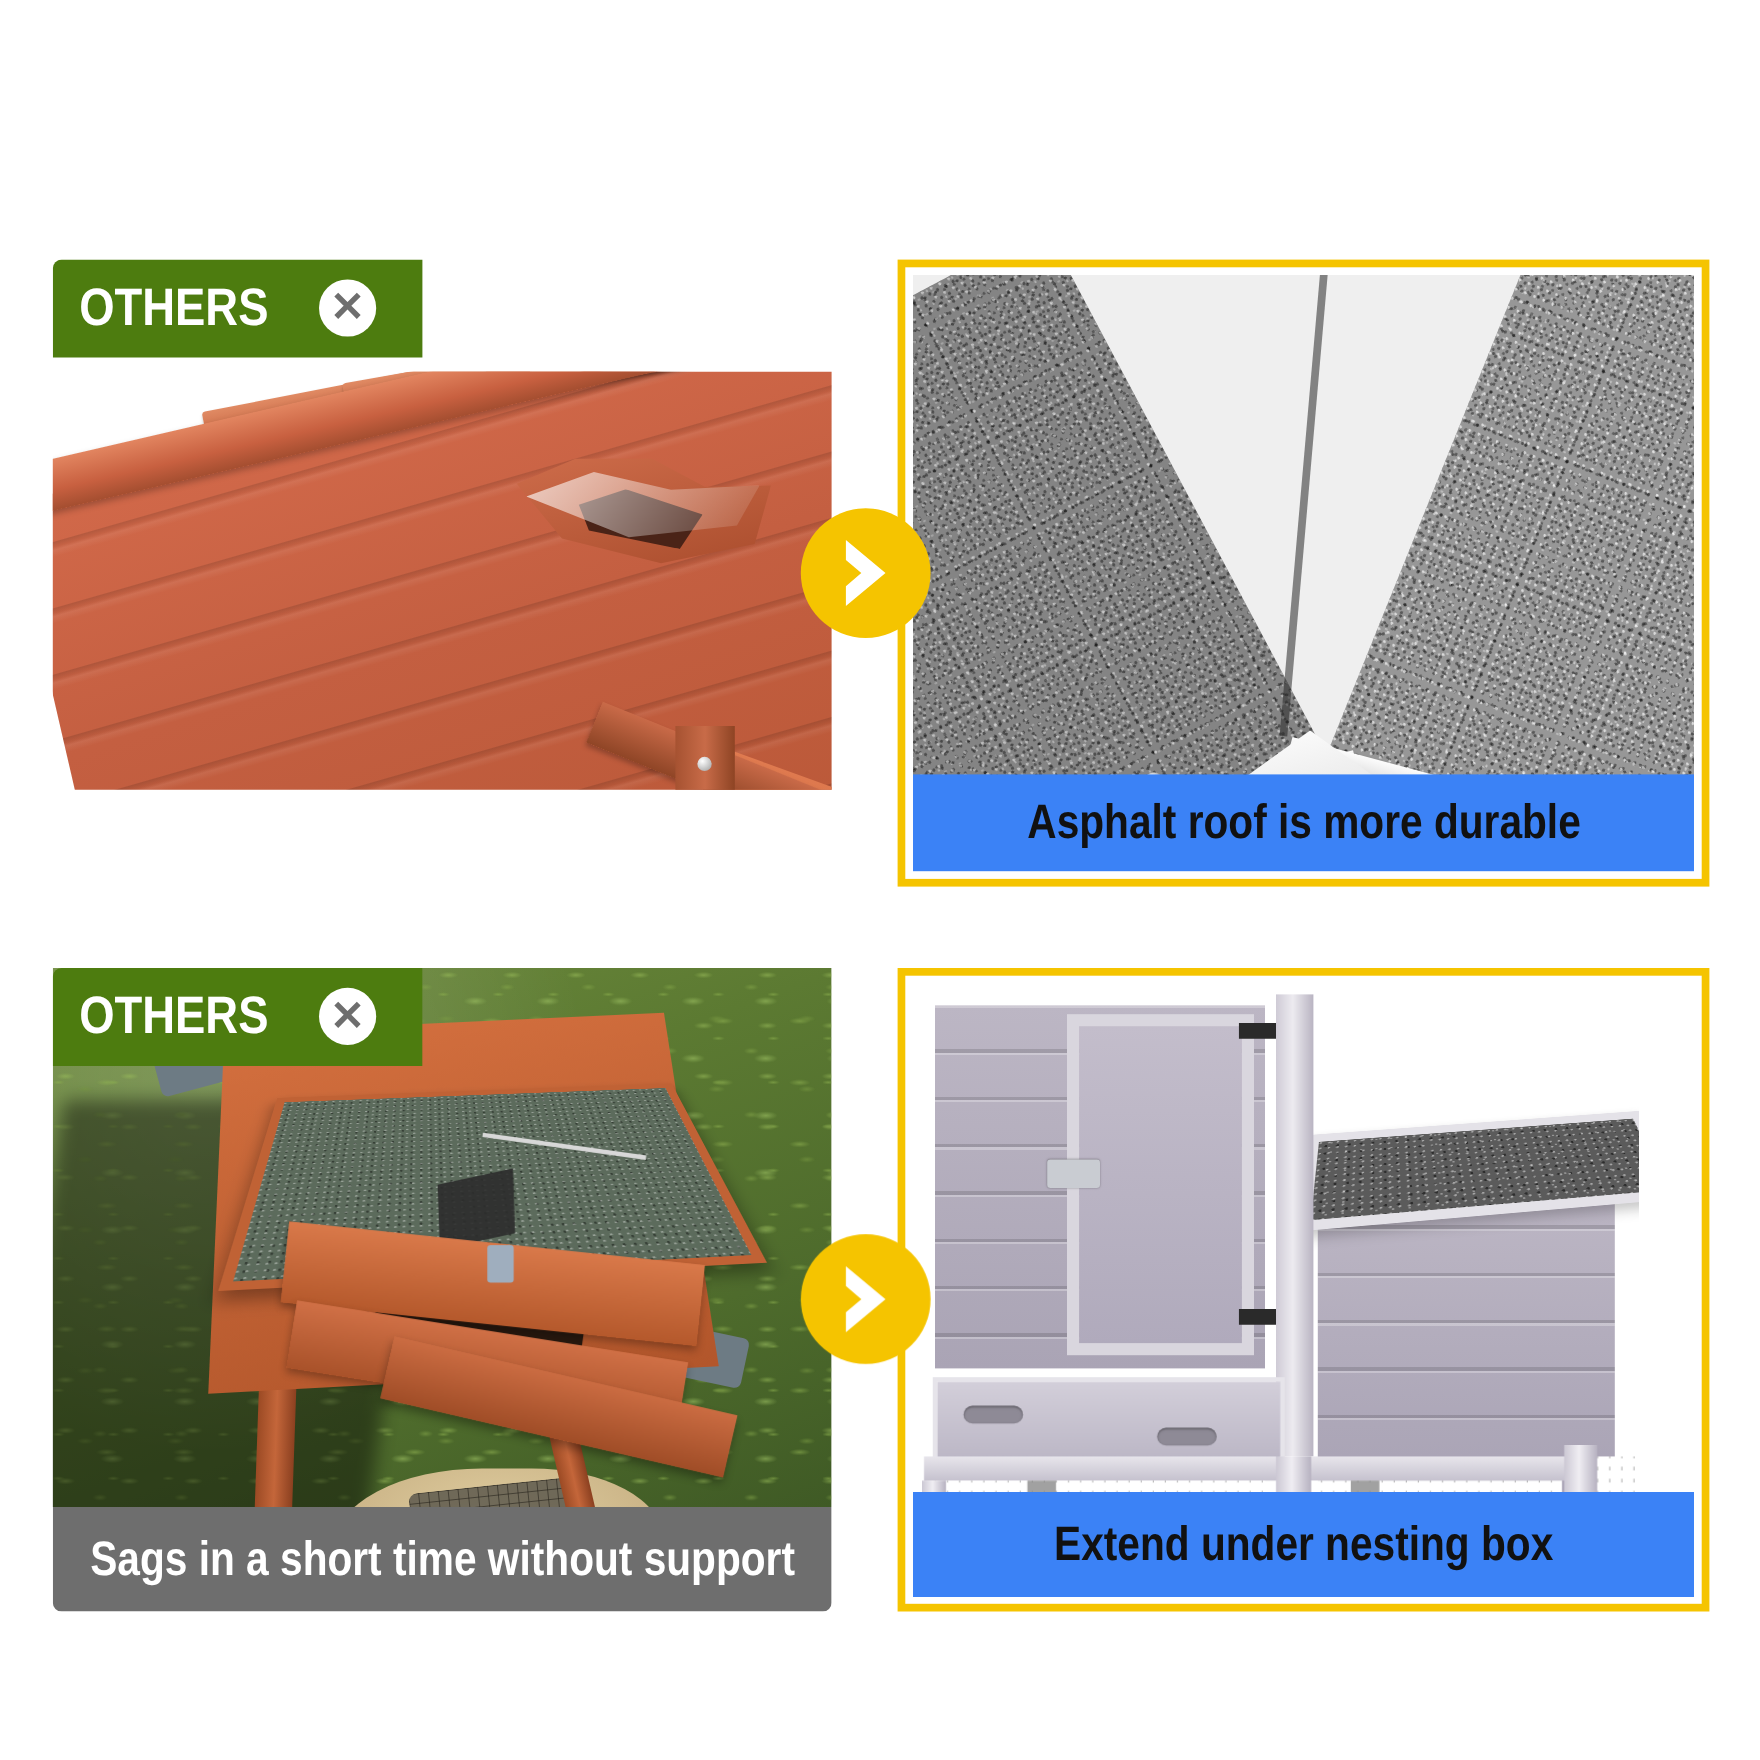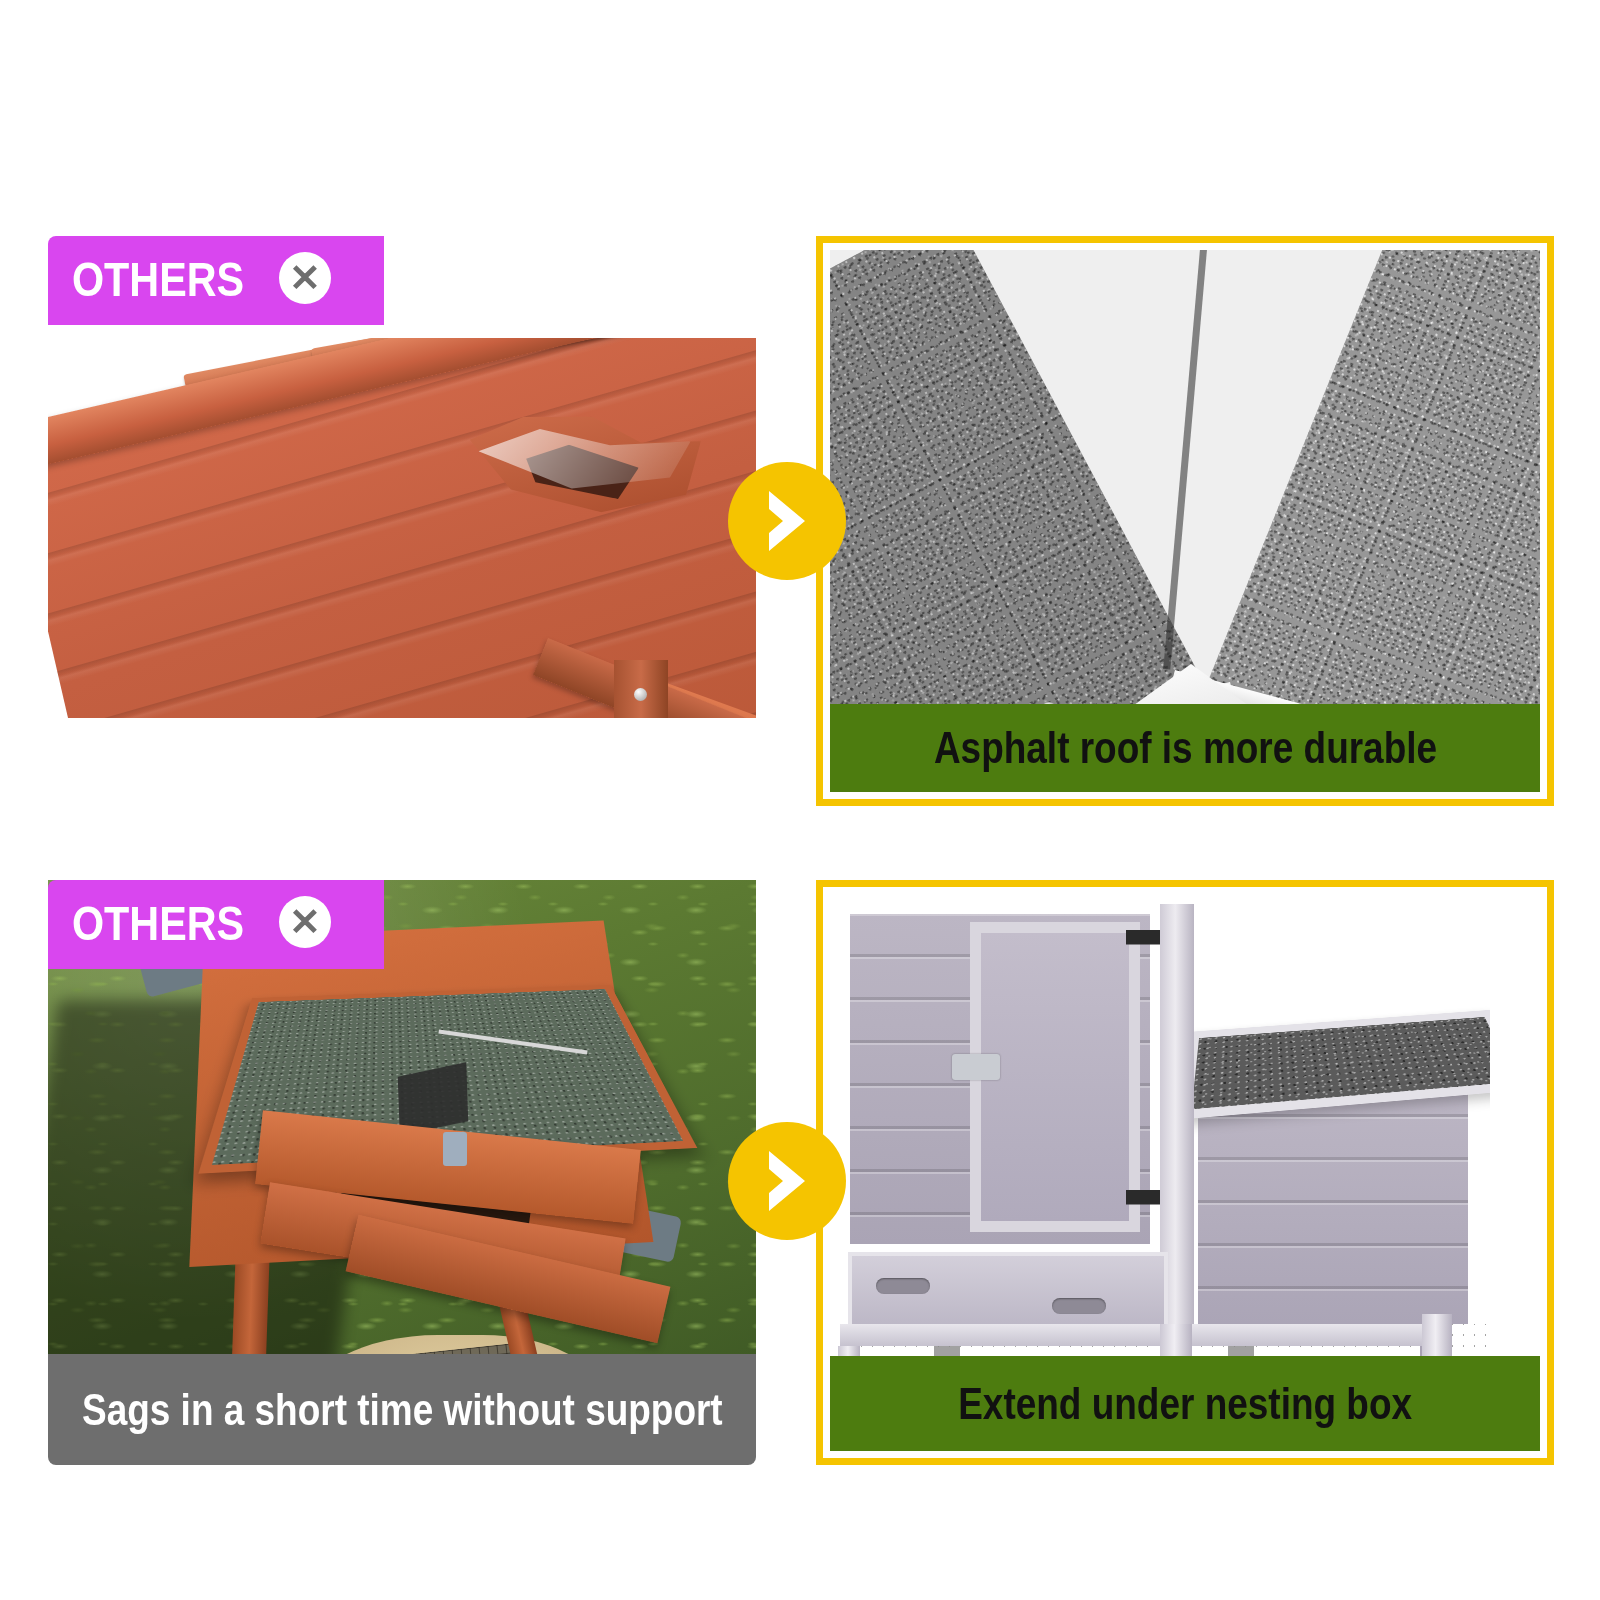--- a/index.html
+++ b/index.html
@@ -41,30 +41,30 @@
 
   
   .cap{
     position:absolute;left:0;right:0;bottom:0;
     display:flex;align-items:center;justify-content:center;
     font-weight:bold;white-space:nowrap;
   }
   .cap span{transform:scaleX(0.84);transform-origin:center;display:inline-block;}
   .cap-gray{background:#6E6E6E;color:#ffffff;height:88px;font-size:44px;
             border-bottom-left-radius:8px;border-bottom-right-radius:8px;}
-  .p-bl .cap-gray{height:111px;}
-  .cap-yellow{background:#4d7c0f;color:#111111;height:88px;font-size:44px;
+  .p-bl .cap-gray{height:95px;}
+  .cap-yellow{background:#3b82f6;color:#111111;height:88px;font-size:44px;
               left:7px;right:7px;bottom:7px;}
   .p-br .cap-yellow{height:95px;}
 
   
   .badge{
     position:absolute;left:0;top:0;z-index:6;
-    background:#d946ef;color:#fff;
-    display:flex;gap:5px;
+    background:#4d7c0f;color:#fff;
+    display:flex;align-items:center;gap:16px;
     padding:16px 22px 18px 24px;
     border-top-left-radius:8px;
   }
   .badge-text{font-size:48px;font-weight:bold;letter-spacing:0px;
               transform:scaleX(0.86);transform-origin:left center;display:inline-block;}
   .badge-x{
     width:52px;height:52px;border-radius:50%;background:#ffffff;color:#6E6E6E;
     display:flex;align-items:center;justify-content:center;
     font-size:38px;font-weight:bold;line-height:1;margin-left:2px;
   }

